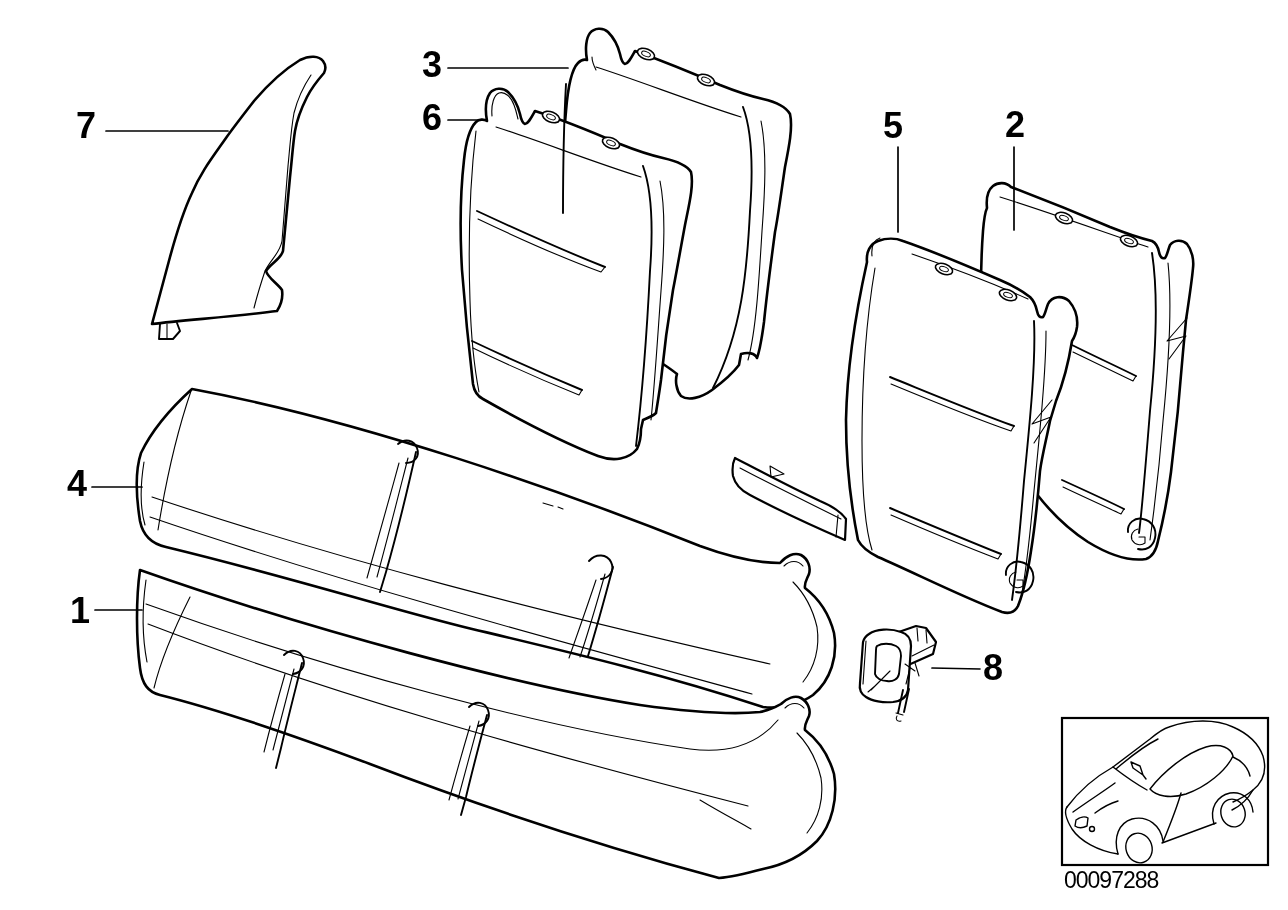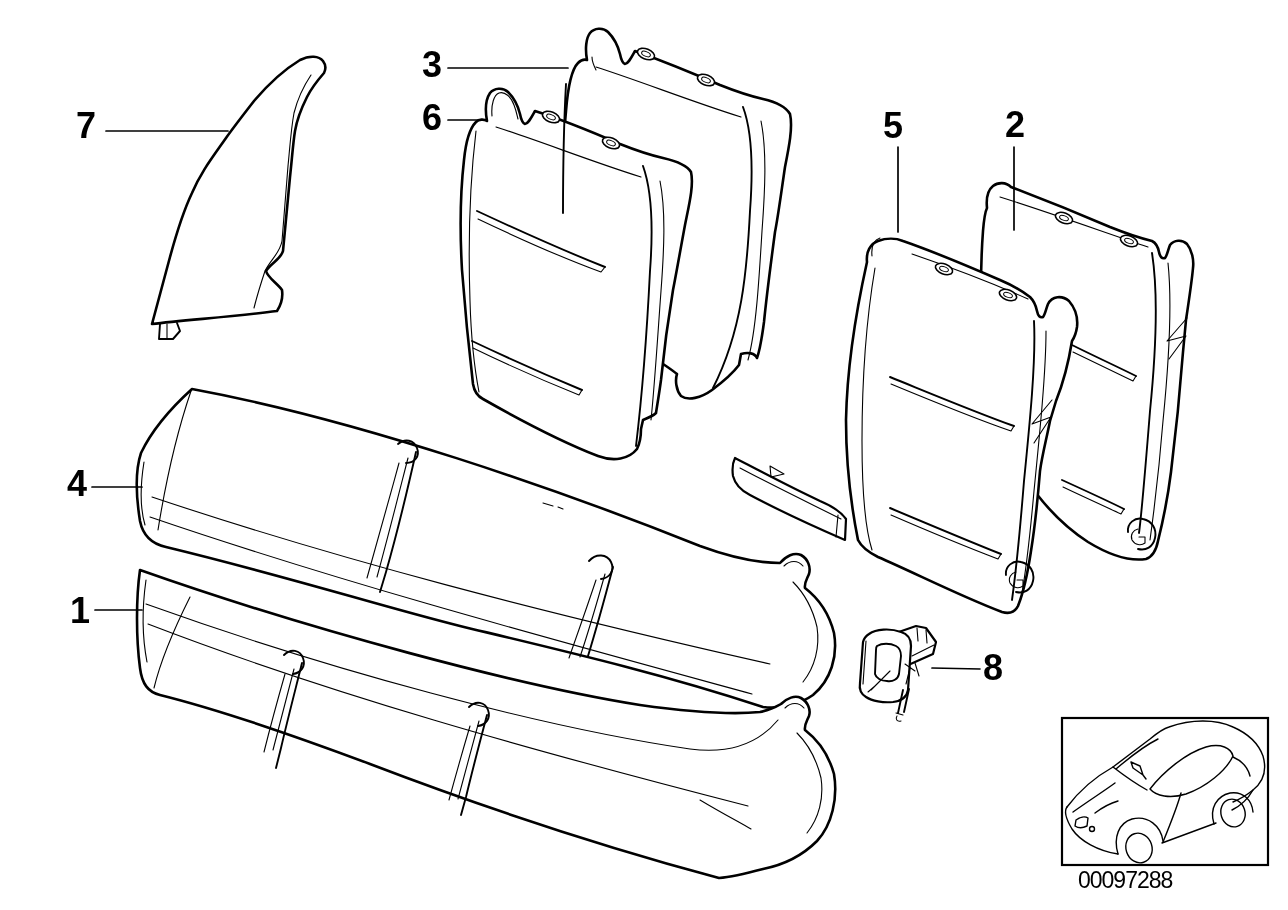--- a/index.html
+++ b/index.html
@@ -2,21 +2,21 @@
 <html><head>
 <meta charset="utf-8">
 <style>
   html,body{margin:0;padding:0;background:#fff;}
   .canvas{position:relative;width:1288px;height:910px;background:#fff;overflow:hidden;
           font-family:"Liberation Sans",sans-serif;}
   .canvas svg{position:absolute;left:0;top:0;}
   .callout{position:absolute;font:bold 36px/1 "Liberation Sans",sans-serif;color:#000;
            letter-spacing:-1px;user-select:none;}
   .partnum{position:absolute;left:1064px;top:869px;font:400 23px/1 "Liberation Sans",sans-serif;
-           letter-spacing:-1px;color:#000;margin-left:14px;}
+           letter-spacing:-1px;color:#000;}
   
   .o{fill:#fff;stroke:#000;stroke-width:2.6;stroke-linejoin:round;stroke-linecap:round;}
   .o2{fill:#fff;stroke:#000;stroke-width:2.2;stroke-linejoin:round;stroke-linecap:round;}
   .m{fill:none;stroke:#000;stroke-width:1.9;stroke-linejoin:round;stroke-linecap:round;}
   .t{fill:none;stroke:#000;stroke-width:1.1;stroke-linejoin:round;stroke-linecap:round;}
   .h{fill:#fff;stroke:#000;stroke-width:1.6;}
   .hi{fill:none;stroke:#000;stroke-width:1;}
   .ld{stroke:#000;stroke-width:1.7;stroke-linecap:round;}
   .car{fill:none;stroke:#000;stroke-width:1.4;stroke-linejoin:round;stroke-linecap:round;}
 </style>

